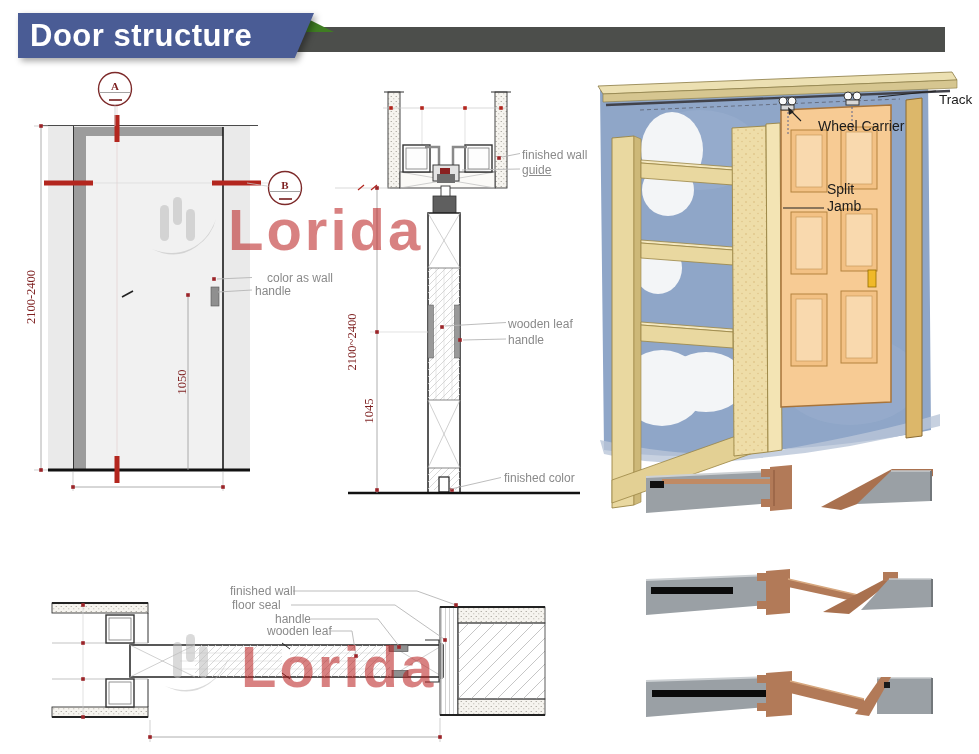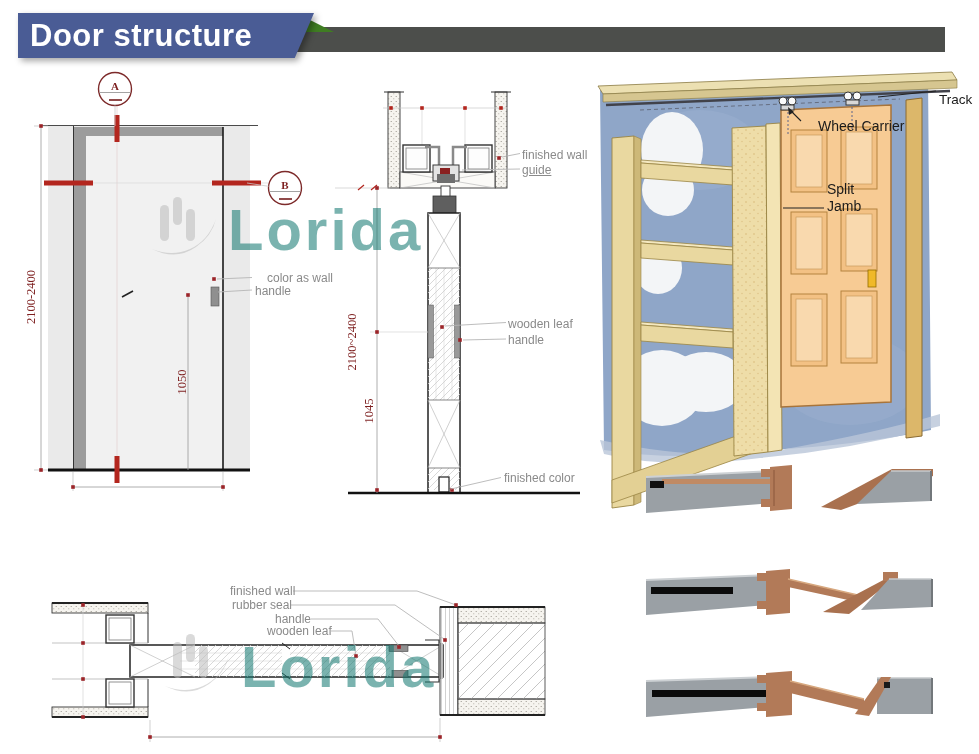--- a/index.html
+++ b/index.html
@@ -14,21 +14,21 @@
              background:var(--header-green,#3f7d22);
              clip-path:polygon(0 0,100% 100%,0 100%);}
   .hdr-blue-wrap{position:absolute;left:18px;top:13px;filter:drop-shadow(3px 3px 3px rgba(0,0,0,.35));}
   .hdr-blue{width:296px;height:45px;background:var(--header-blue,#4a5c95);
             clip-path:polygon(0 0,100% 0,93.5% 100%,0 100%);}
   .hdr-title{position:absolute;left:12px;top:0;line-height:45px;color:#fff;
              font-size:31px;font-weight:bold;letter-spacing:.5px;white-space:nowrap;}
 
   
   .wm{position:absolute;display:flex;align-items:center;gap:8px;opacity:.55;pointer-events:none;}
-  .wm-text{font-weight:bold;font-size:58px;color:#0f766e;letter-spacing:3px;
+  .wm-text{font-weight:bold;font-size:58px;color:#b91c1c;letter-spacing:3px;
            font-family:"Liberation Sans",sans-serif;}
 
   
   .lbl{position:absolute;font-size:12px;color:var(--label-gray,#8a8a8a);white-space:nowrap;}
   .lbl3d{position:absolute;font-size:13.5px;color:#1a1a1a;white-space:nowrap;}
   .lbl3d.wrap{white-space:normal;width:52px;line-height:1.2;}
   .dim{position:absolute;font-family:"Liberation Serif",serif;font-size:12.5px;
        color:var(--dim-maroon,#7d1f1f);white-space:nowrap;
        transform:translate(-50%,-50%) rotate(-90deg);}
   .mark{position:absolute;font-family:"Liberation Serif",serif;font-size:11px;font-weight:bold;
@@ -423,17 +423,17 @@
 <span class="lbl" style="left:508px;top:333px;">handle</span>
 <span class="lbl" style="left:504px;top:471px;">finished color</span>
 <span class="dim" style="left:352px;top:342px;">2100~2400</span>
 <span class="dim" style="left:369px;top:411px;">1045</span>
 
 <span class="lbl3d" style="left:939px;top:92px;">Track</span>
 <span class="lbl3d" style="left:784px;top:118px;font-size:14px;margin-left:34px;">Wheel Carrier</span>
 <span class="lbl3d wrap" style="left:827px;top:181px;font-size:14px;">Split Jamb</span>
 
 <span class="lbl" style="left:230px;top:584px;">finished wall</span>
-<span class="lbl" style="left:232px;top:598px;">rubber seal</span>
+<span class="lbl" style="left:232px;top:598px;">floor seal</span>
 <span class="lbl" style="left:275px;top:612px;">handle</span>
 <span class="lbl" style="left:267px;top:624px;">wooden leaf</span>
 
 </div>
 
 </body></html>

